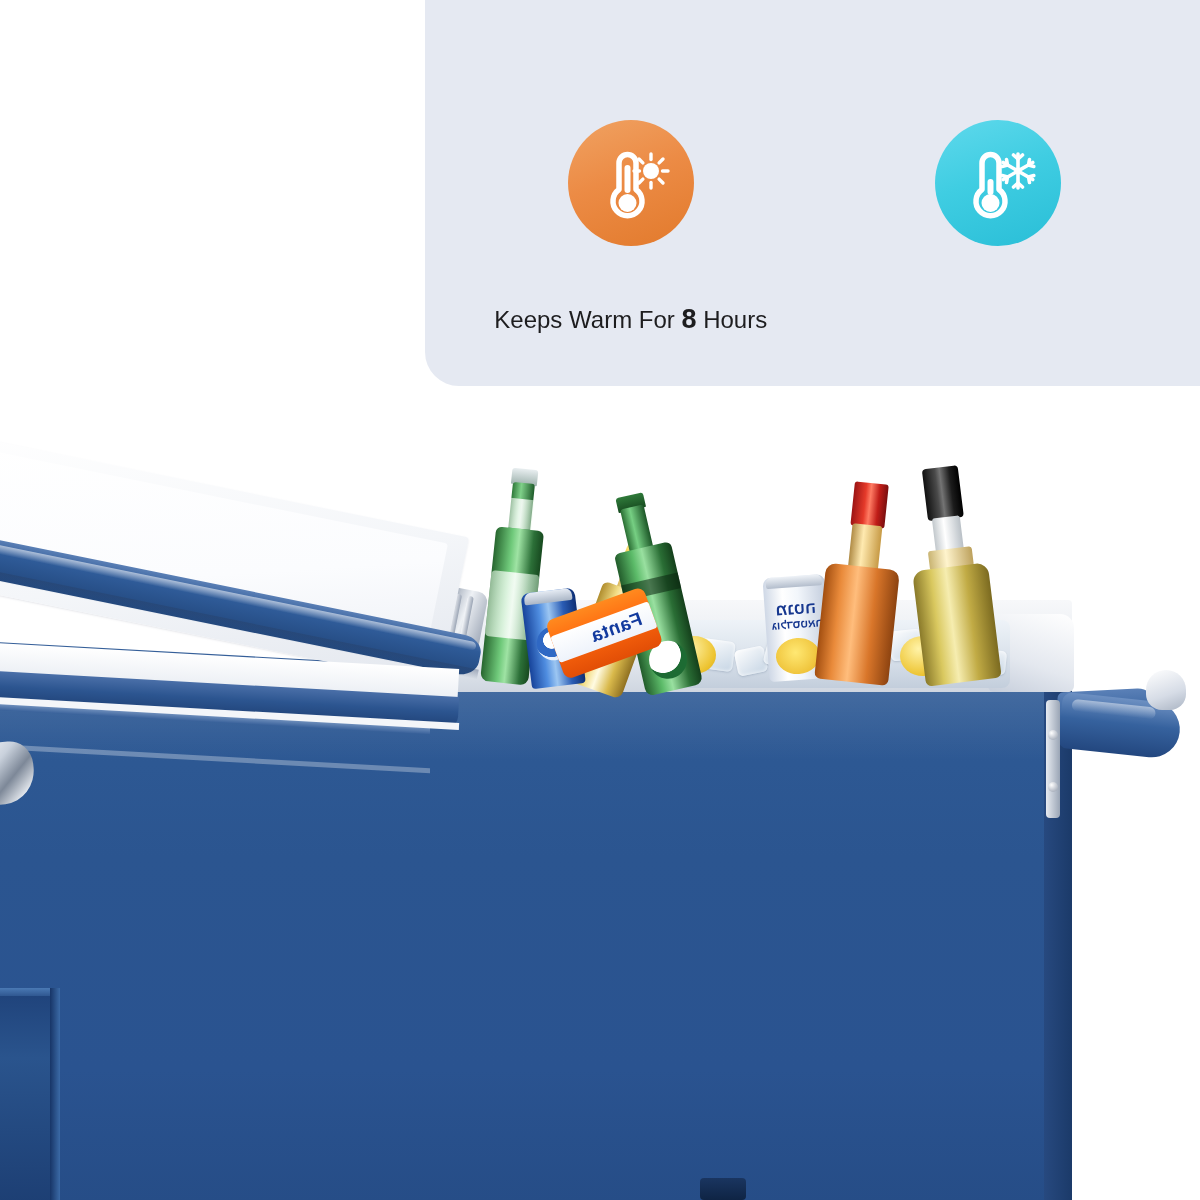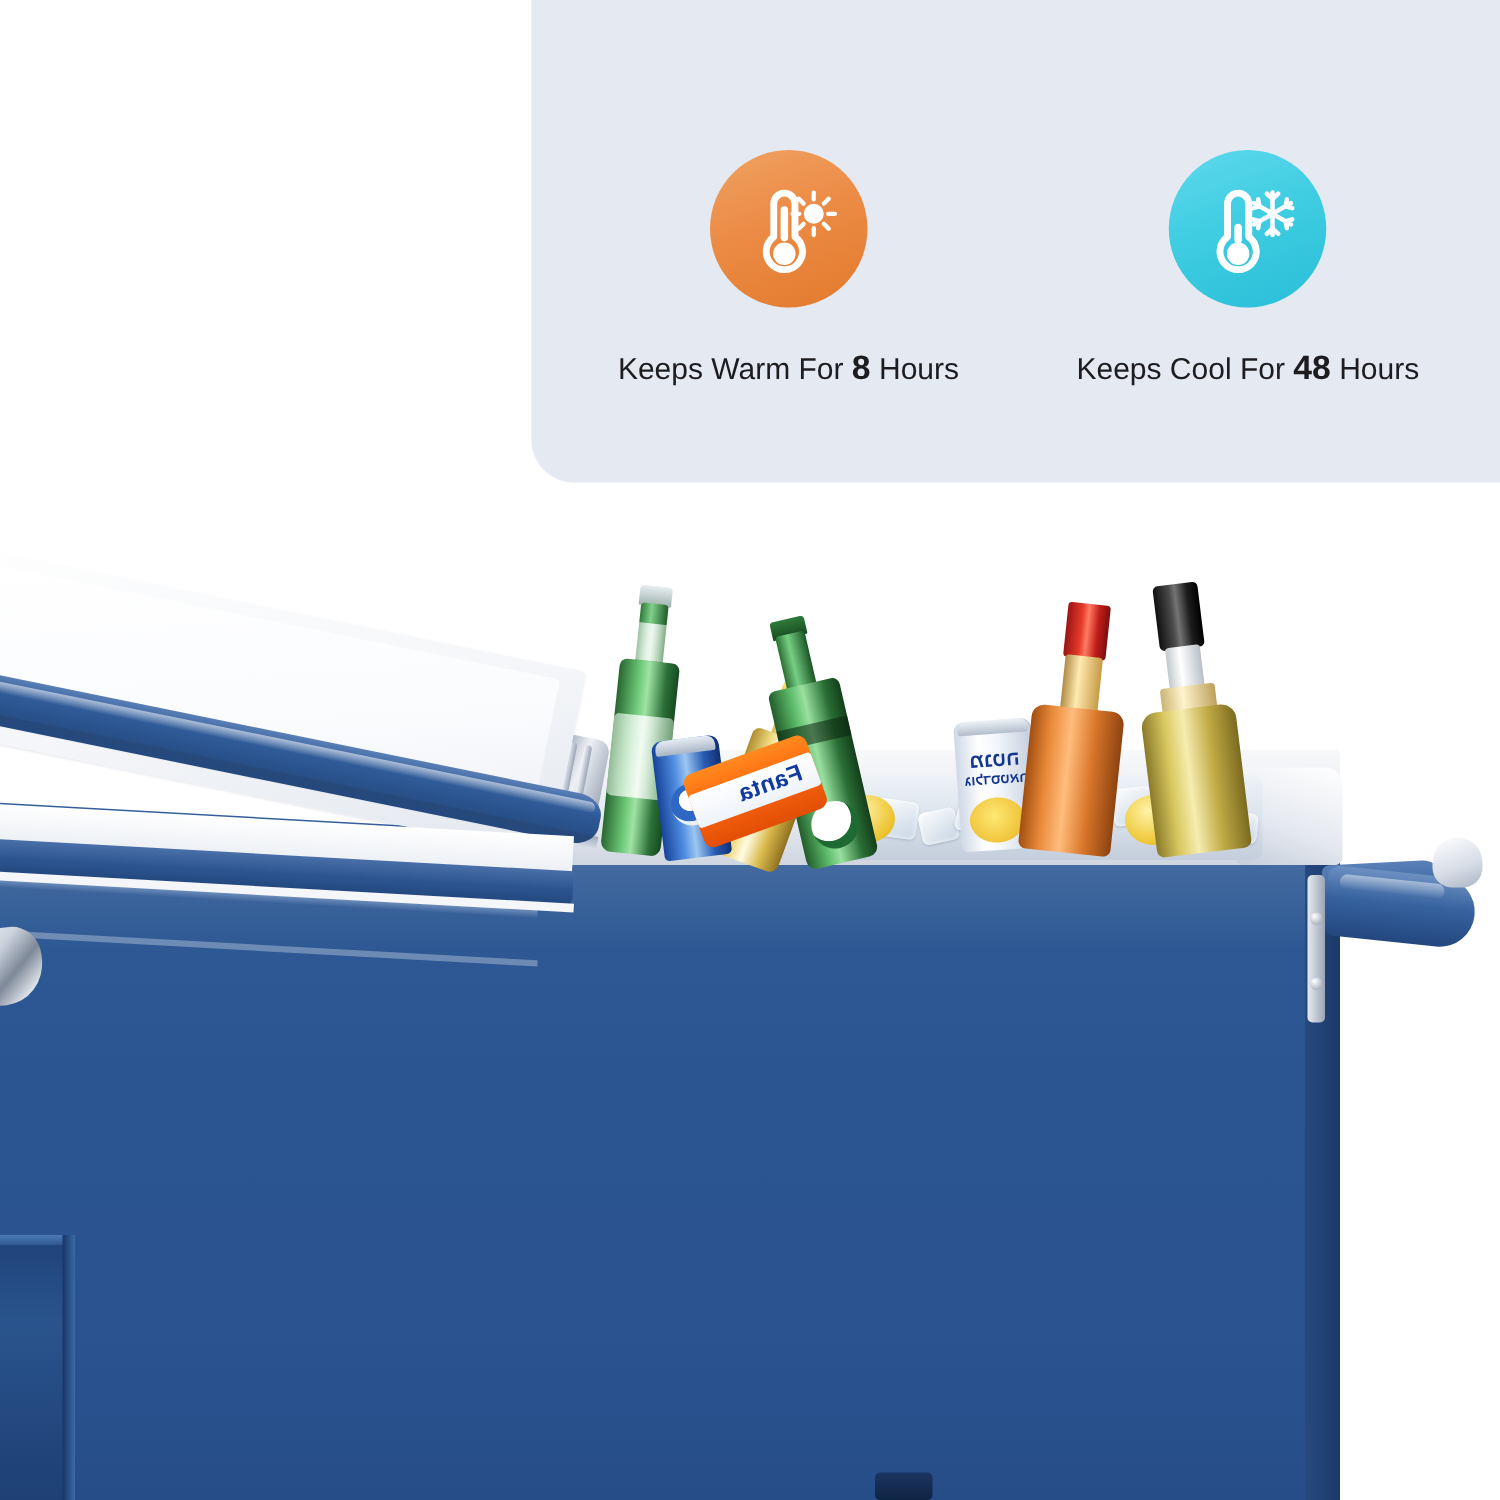--- a/index.html
+++ b/index.html
@@ -323,21 +323,21 @@
   }
   .feature { width:330px; display:flex; flex-direction:column; align-items:center; }
   .icon-circle {
     width:126px; height:126px; border-radius:50%;
     display:flex; align-items:center; justify-content:center;
     position:relative;
   }
   .icon-circle.warm { background:linear-gradient(160deg,#f0a262 0%,#ec8b45 45%,#e27a2c 100%); }
   .icon-circle.cool { background:linear-gradient(160deg,#5fd9ec 0%,#3fcde2 45%,#29bed7 100%); }
   .feature-caption {
-    margin-top:33px;
+    margin-top:58px;
     font-size:24px;
     color:#1d1d1f;
     white-space:nowrap;
     font-family:"Liberation Sans", sans-serif;
   }
   .feature-caption b { font-weight:bold; font-size:27px; }
 </style>
 </head>
 <body>
 
@@ -505,19 +505,16 @@
             <line x1="72.5" y1="36" x2="73.5" y2="41.5"></line>
               <line x1="72.5" y1="36" x2="77.8" y2="34.5"></line>
             <line x1="51.5" y1="36" x2="46.2" y2="34.5"></line>
               <line x1="51.5" y1="36" x2="50.5" y2="41.5"></line>
             <line x1="72.5" y1="24" x2="77.8" y2="25.5"></line>
               <line x1="72.5" y1="24" x2="73.5" y2="18.5"></line>
           </g>
           <circle cx="62" cy="30" r="3.4" fill="#ffffff"></circle>
         </svg>
       </div>
-      <div class="feature-caption">
-        <span>Keeps Cool For </span><b>48</b><span> Hours</span>
-      </div>
     </div>
 
   </div>
 </div>
 
 </body></html>

